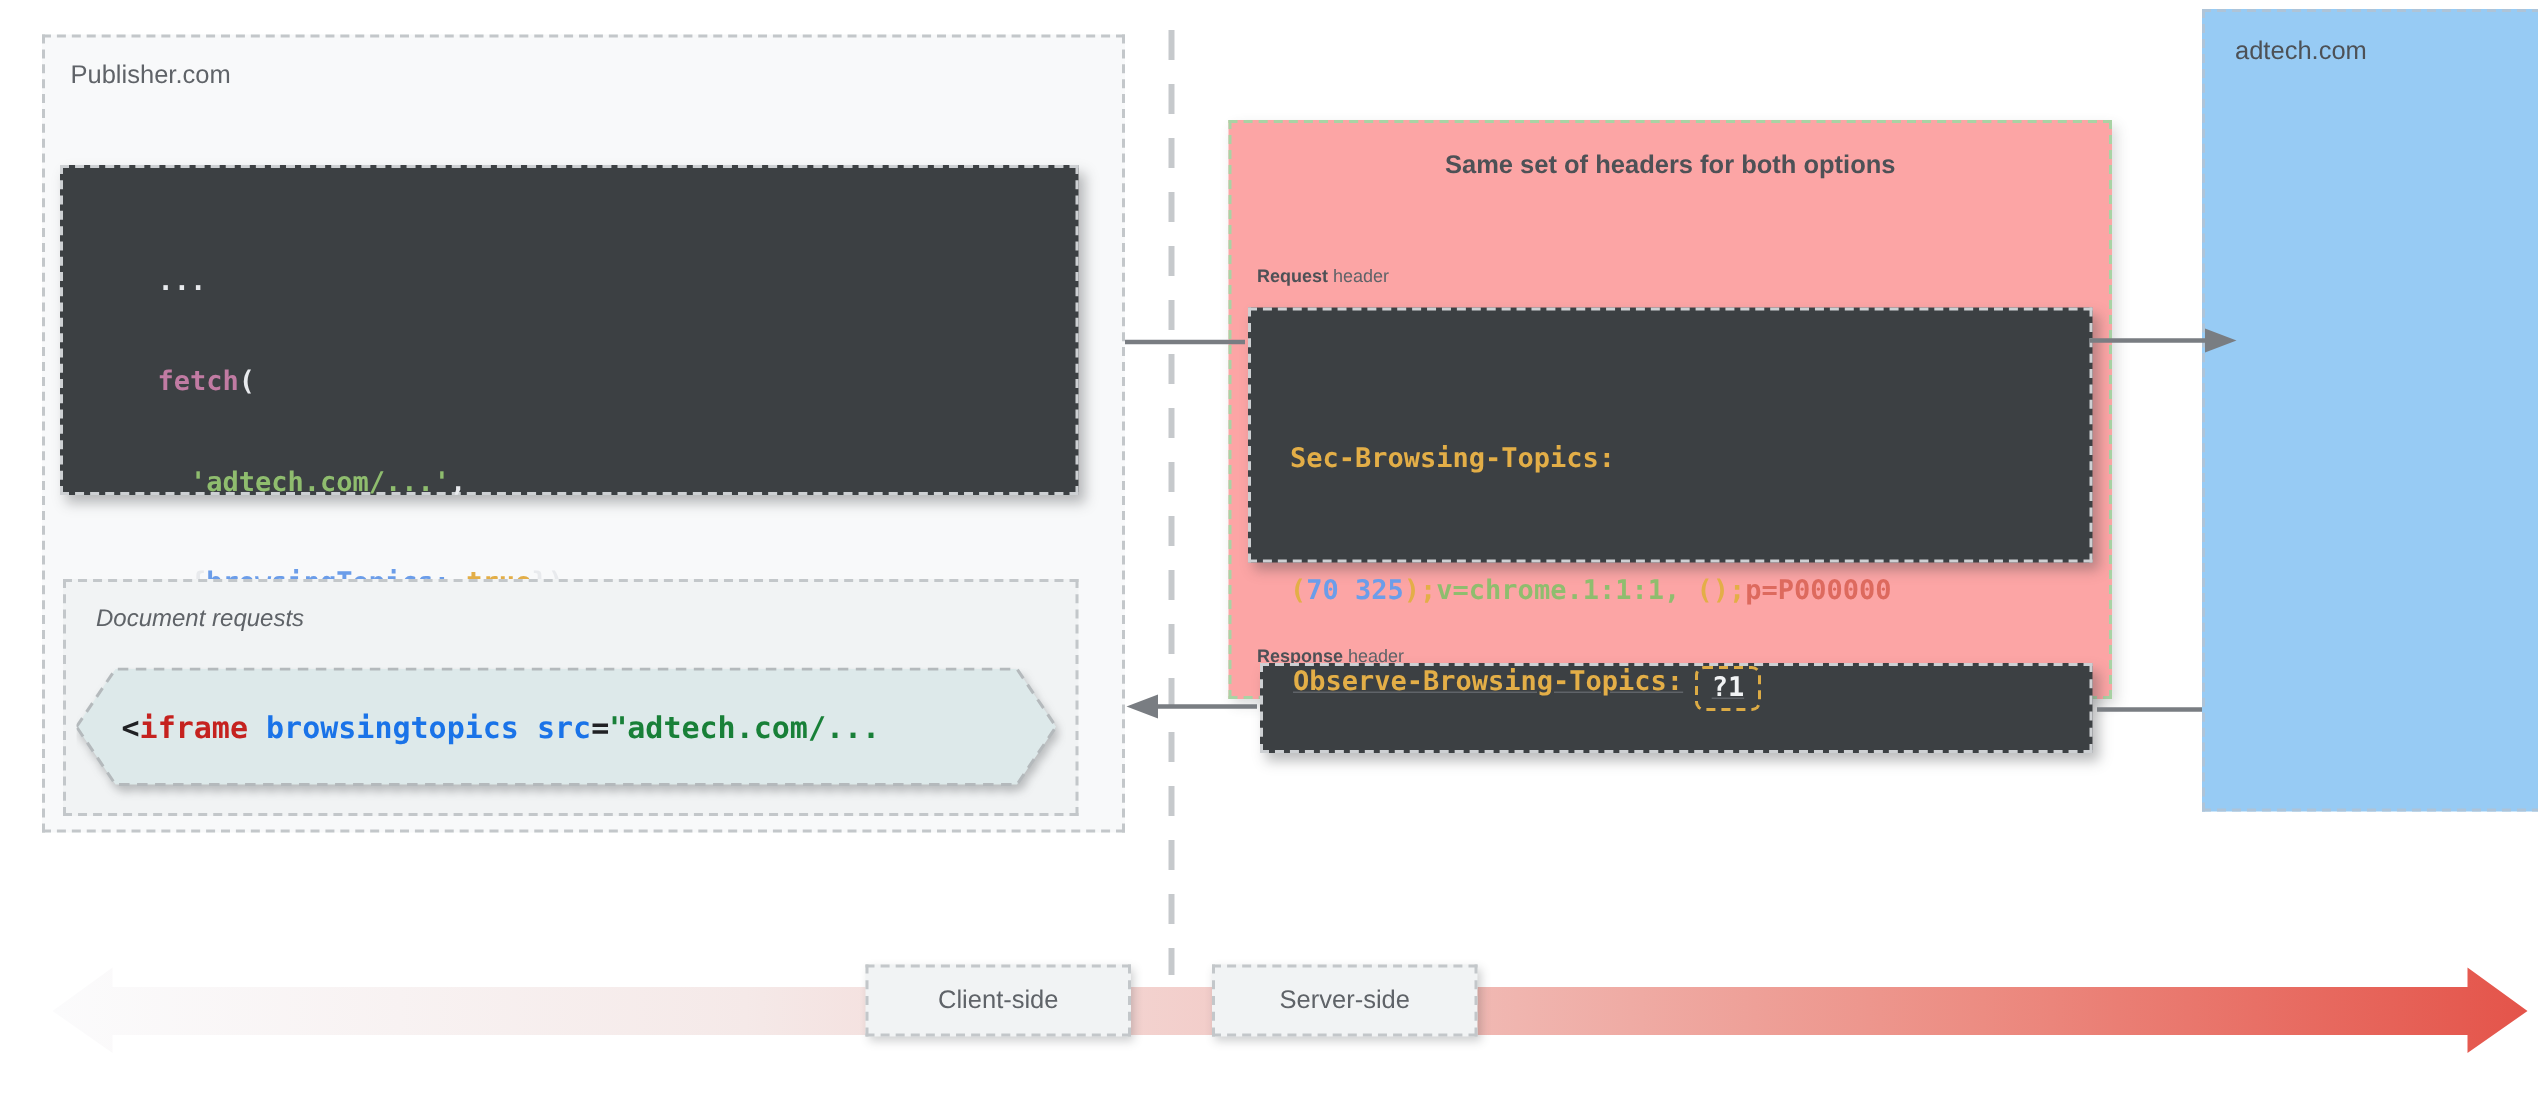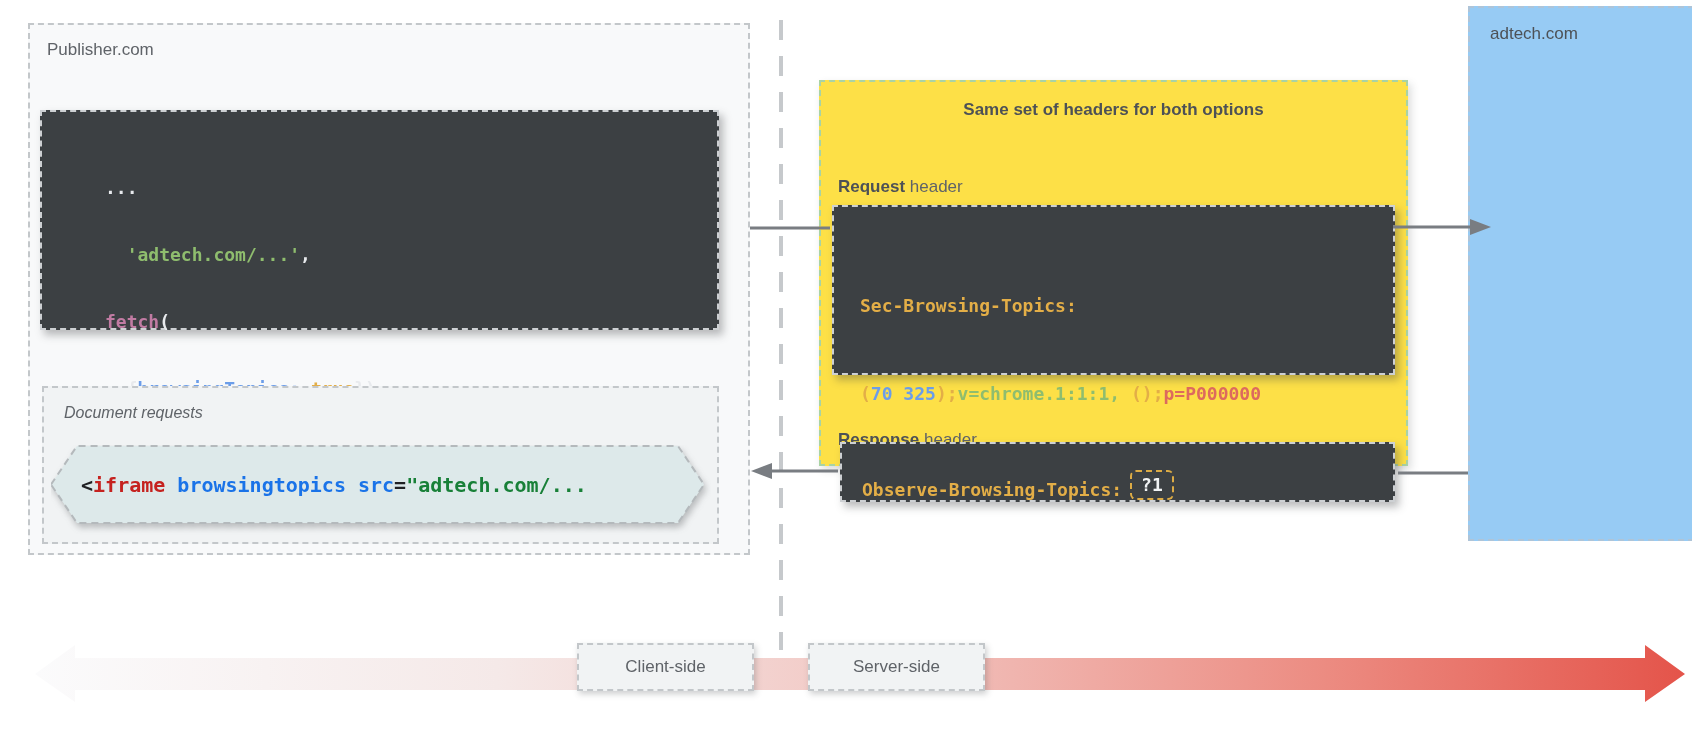--- a/index.html
+++ b/index.html
@@ -7,33 +7,33 @@
     position:relative;width:1692px;height:734px;background:#ffffff;overflow:hidden;
     font-family:"Liberation Sans",sans-serif;color:#5f6368;
   }
   
   .panel{position:absolute;box-sizing:border-box;}
   .publisher-box{left:28px;top:23px;width:722px;height:532px;background:#f8f9fa;border:2px dashed #c3c7ca;}
   .panel-label{position:absolute;font-size:17px;color:#5f6368;}
   .doc-box{left:12px;top:361px;width:677px;height:158px;background:#f1f3f4;border:2px dashed #c3c7ca;position:absolute;box-sizing:border-box;}
   .adtech-box{left:1468px;top:6px;width:236px;height:535px;background:#97cbf4;border:2px dashed #aec4d8;}
   .adtech-box .panel-label{left:20px;top:16px;color:#4d5156;}
-  .yellow-box{left:819px;top:80px;width:589px;height:386px;background:#fde047;border:2px dashed #a9d3a4;box-shadow:3px 4px 8px rgba(60,64,67,0.18);}
+  .yellow-box{left:819px;top:80px;width:589px;height:386px;background:#fca5a5;border:2px dashed #a9d3a4;box-shadow:3px 4px 8px rgba(60,64,67,0.18);}
   .yellow-title{position:absolute;left:0;top:18px;width:100%;text-align:center;font-weight:bold;font-size:17px;color:#4d5156;}
-  .hdr-label{position:absolute;font-size:17px;color:#5f6368;text-align:center;}
+  .hdr-label{position:absolute;font-size:12px;color:#5f6368;text-align:center;}
   .hdr-label b{color:#4d5156;}
   
   .dark-box{position:absolute;box-sizing:border-box;background:#3c4043;border:2px dashed #cdd0d3;box-shadow:4px 5px 8px rgba(60,64,67,0.35);}
   .code{font-family:"DejaVu Sans Mono",monospace;font-weight:bold;white-space:pre;}
   .fetch-block{left:10px;top:85px;width:679px;height:220px;padding:23px 0 0 63px;}
   .fetch-block .code-line{font-size:18px;line-height:29px;}
   .req-box{left:11px;top:123px;width:563px;height:170px;padding:46px 0 0 26px;}
   .req-box .code-line{font-size:18px;line-height:30px;}
   .req-box .code-line + .code-line{margin-top:20px;}
-  .resp-box{left:19px;top:360px;width:555px;height:60px;display:flex;align-items:flex-end;padding-left:20px;}
+  .resp-box{left:19px;top:360px;width:555px;height:60px;display:flex;align-items:flex-start;padding-left:20px;text-decoration:underline;}
   .resp-box .code-line{font-size:18px;}
   .chip{display:inline-block;margin-left:8px;padding:2px 9px 3px 9px;border:2px dashed #dcab45;border-radius:6px;color:#f1f3f4;font-family:"DejaVu Sans Mono",monospace;font-weight:bold;font-size:18px;}
   
   .hex-wrap{position:absolute;left:7px;top:57px;width:660px;height:90px;}
   .hex-wrap svg{position:absolute;left:0;top:0;}
   .hex-text{position:absolute;left:30px;top:0;height:79px;display:flex;align-items:center;font-size:20px;}
   
   .side-box{position:absolute;box-sizing:border-box;width:177px;height:48px;background:#f1f3f4;border:2px dashed #c3c7ca;box-shadow:2px 3px 6px rgba(60,64,67,0.25);display:flex;align-items:center;justify-content:center;font-size:17px;color:#5f6368;z-index:6;}
   .client-box{left:577px;top:643px;}
   .server-box{left:808px;top:643px;}
@@ -63,22 +63,22 @@
 
   <svg class="divider-svg" width="8" height="632">
     <line x1="4" y1="0" x2="4" y2="630" stroke="#c6c9cc" stroke-width="4" stroke-dasharray="20 16"></line>
   </svg>
 
   <div class="panel publisher-box z2">
     <div class="panel-label" style="left:17px;top:15px;">Publisher.com</div>
 
     <div class="dark-box fetch-block code">
       <div class="code-line"><span style="color: rgb(232, 234, 237);">...</span></div>
+      <div class="code-line"><span style="color: rgb(193, 123, 163);">fetch</span><span style="color: rgb(232, 234, 237);">(</span></div>
       <div class="code-line"><span style="color: rgb(232, 234, 237);">  </span><span style="color: rgb(143, 189, 110);">'adtech.com/...'</span><span style="color: rgb(232, 234, 237);">,</span></div>
-      <div class="code-line"><span style="color: rgb(193, 123, 163);">fetch</span><span style="color: rgb(232, 234, 237);">(</span></div>
       <div class="code-line"><span style="color: rgb(232, 234, 237);">  {</span><span style="color: rgb(107, 157, 233);">browsingTopics: </span><span style="color: rgb(227, 174, 71);">true</span><span style="color: rgb(232, 234, 237);">})</span></div>
       <div class="code-line"><span style="color: rgb(232, 234, 237);">.</span><span style="color: rgb(193, 123, 163);">then</span><span style="color: rgb(232, 234, 237);">(...)</span></div>
       <div class="code-line"><span style="color: rgb(232, 234, 237);">...</span></div>
     </div>
 
     <div class="doc-box">
       <div class="panel-label" style="left:20px;top:16px;font-size:16px;font-style:italic;">Document requests</div>
       <div class="hex-wrap">
         <svg width="660" height="90">
           <polygon points="0,39.5 26,1 627,1 653,39.5 627,78 26,78" fill="#dde9ea" stroke="#b4b9bc" stroke-width="2" stroke-dasharray="7 5" style="filter:drop-shadow(2px 4px 3px rgba(60,64,67,0.3));"></polygon>

